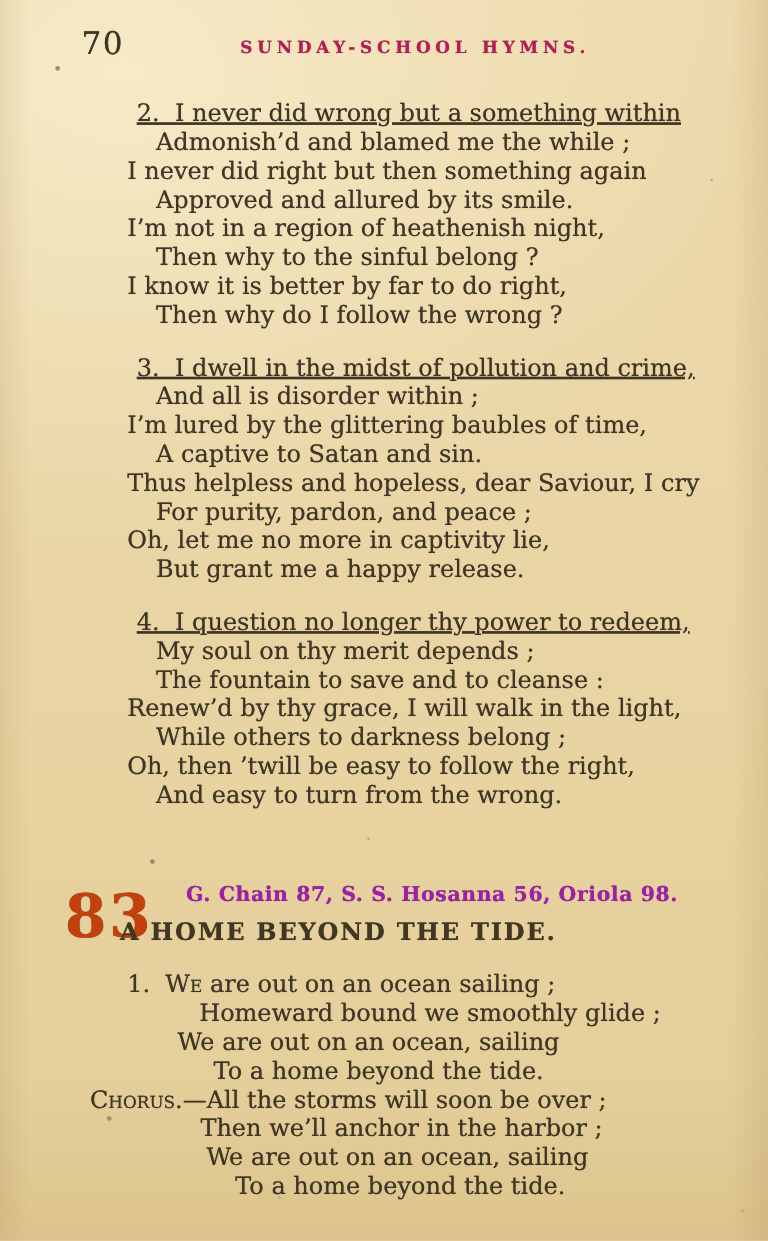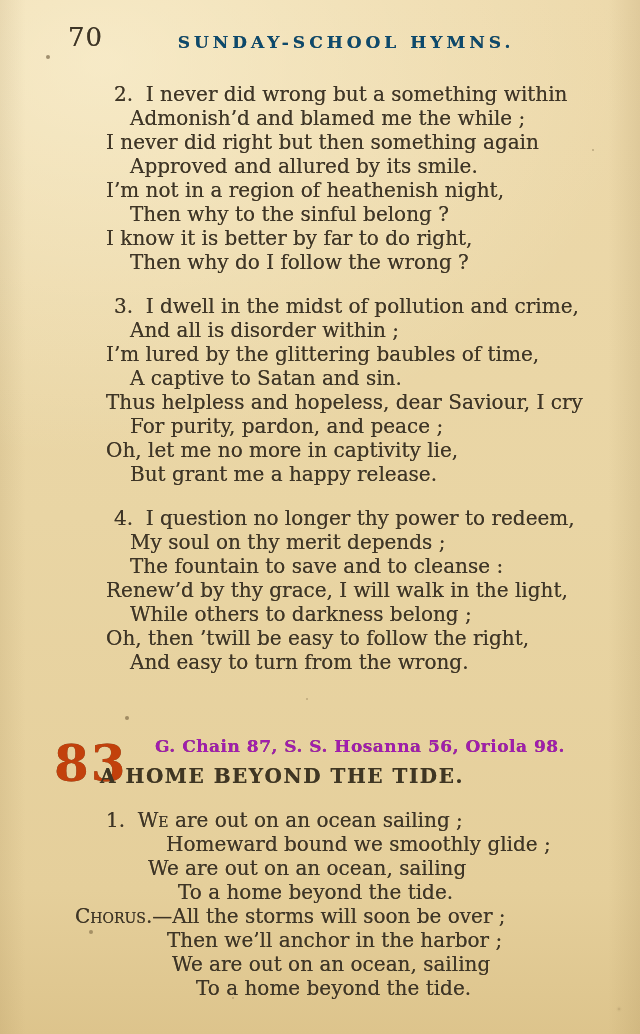--- a/index.html
+++ b/index.html
@@ -26,26 +26,26 @@
                 618px 1008px 2px 0 rgba(90,70,40,0.4),
                 306px 698px 0 0 rgba(90,70,40,0.3);
   }
   .ink { text-shadow: 0 0 0.6px rgba(62,53,38,0.75); }
   .pageno {
     position:absolute; top:22px; left:68px;
     font-size:26px; letter-spacing:1px;
   }
   .running-head {
     position:absolute; top:32px; left:52px; width:588px;
-    text-align:center; font-size:17px; font-weight:bold; letter-spacing:4px;
-    color:#0c4a6e;
+    text-align:center; font-size:14px; font-weight:bold; letter-spacing:4px;
+    color:#be185d;
   }
   .verse { position:absolute; left:106px; }
   .line { white-space:pre; font-size:20px; line-height:24px; height:24px; }
-  .num  { margin-left:8px; }
+  .num  { margin-left:8px;text-decoration:underline; }
   .in   { margin-left:24px; }
   #verse2 { top:82px; }
   #verse3 { top:294px; }
   #verse4 { top:506px; }
   .hymn-number {
     position:absolute; top:738px; left:54px;
     font-size:50px; font-weight:bold; letter-spacing:2px; line-height:52px;
     color:#c2410c;
   }
   .tune-line {

